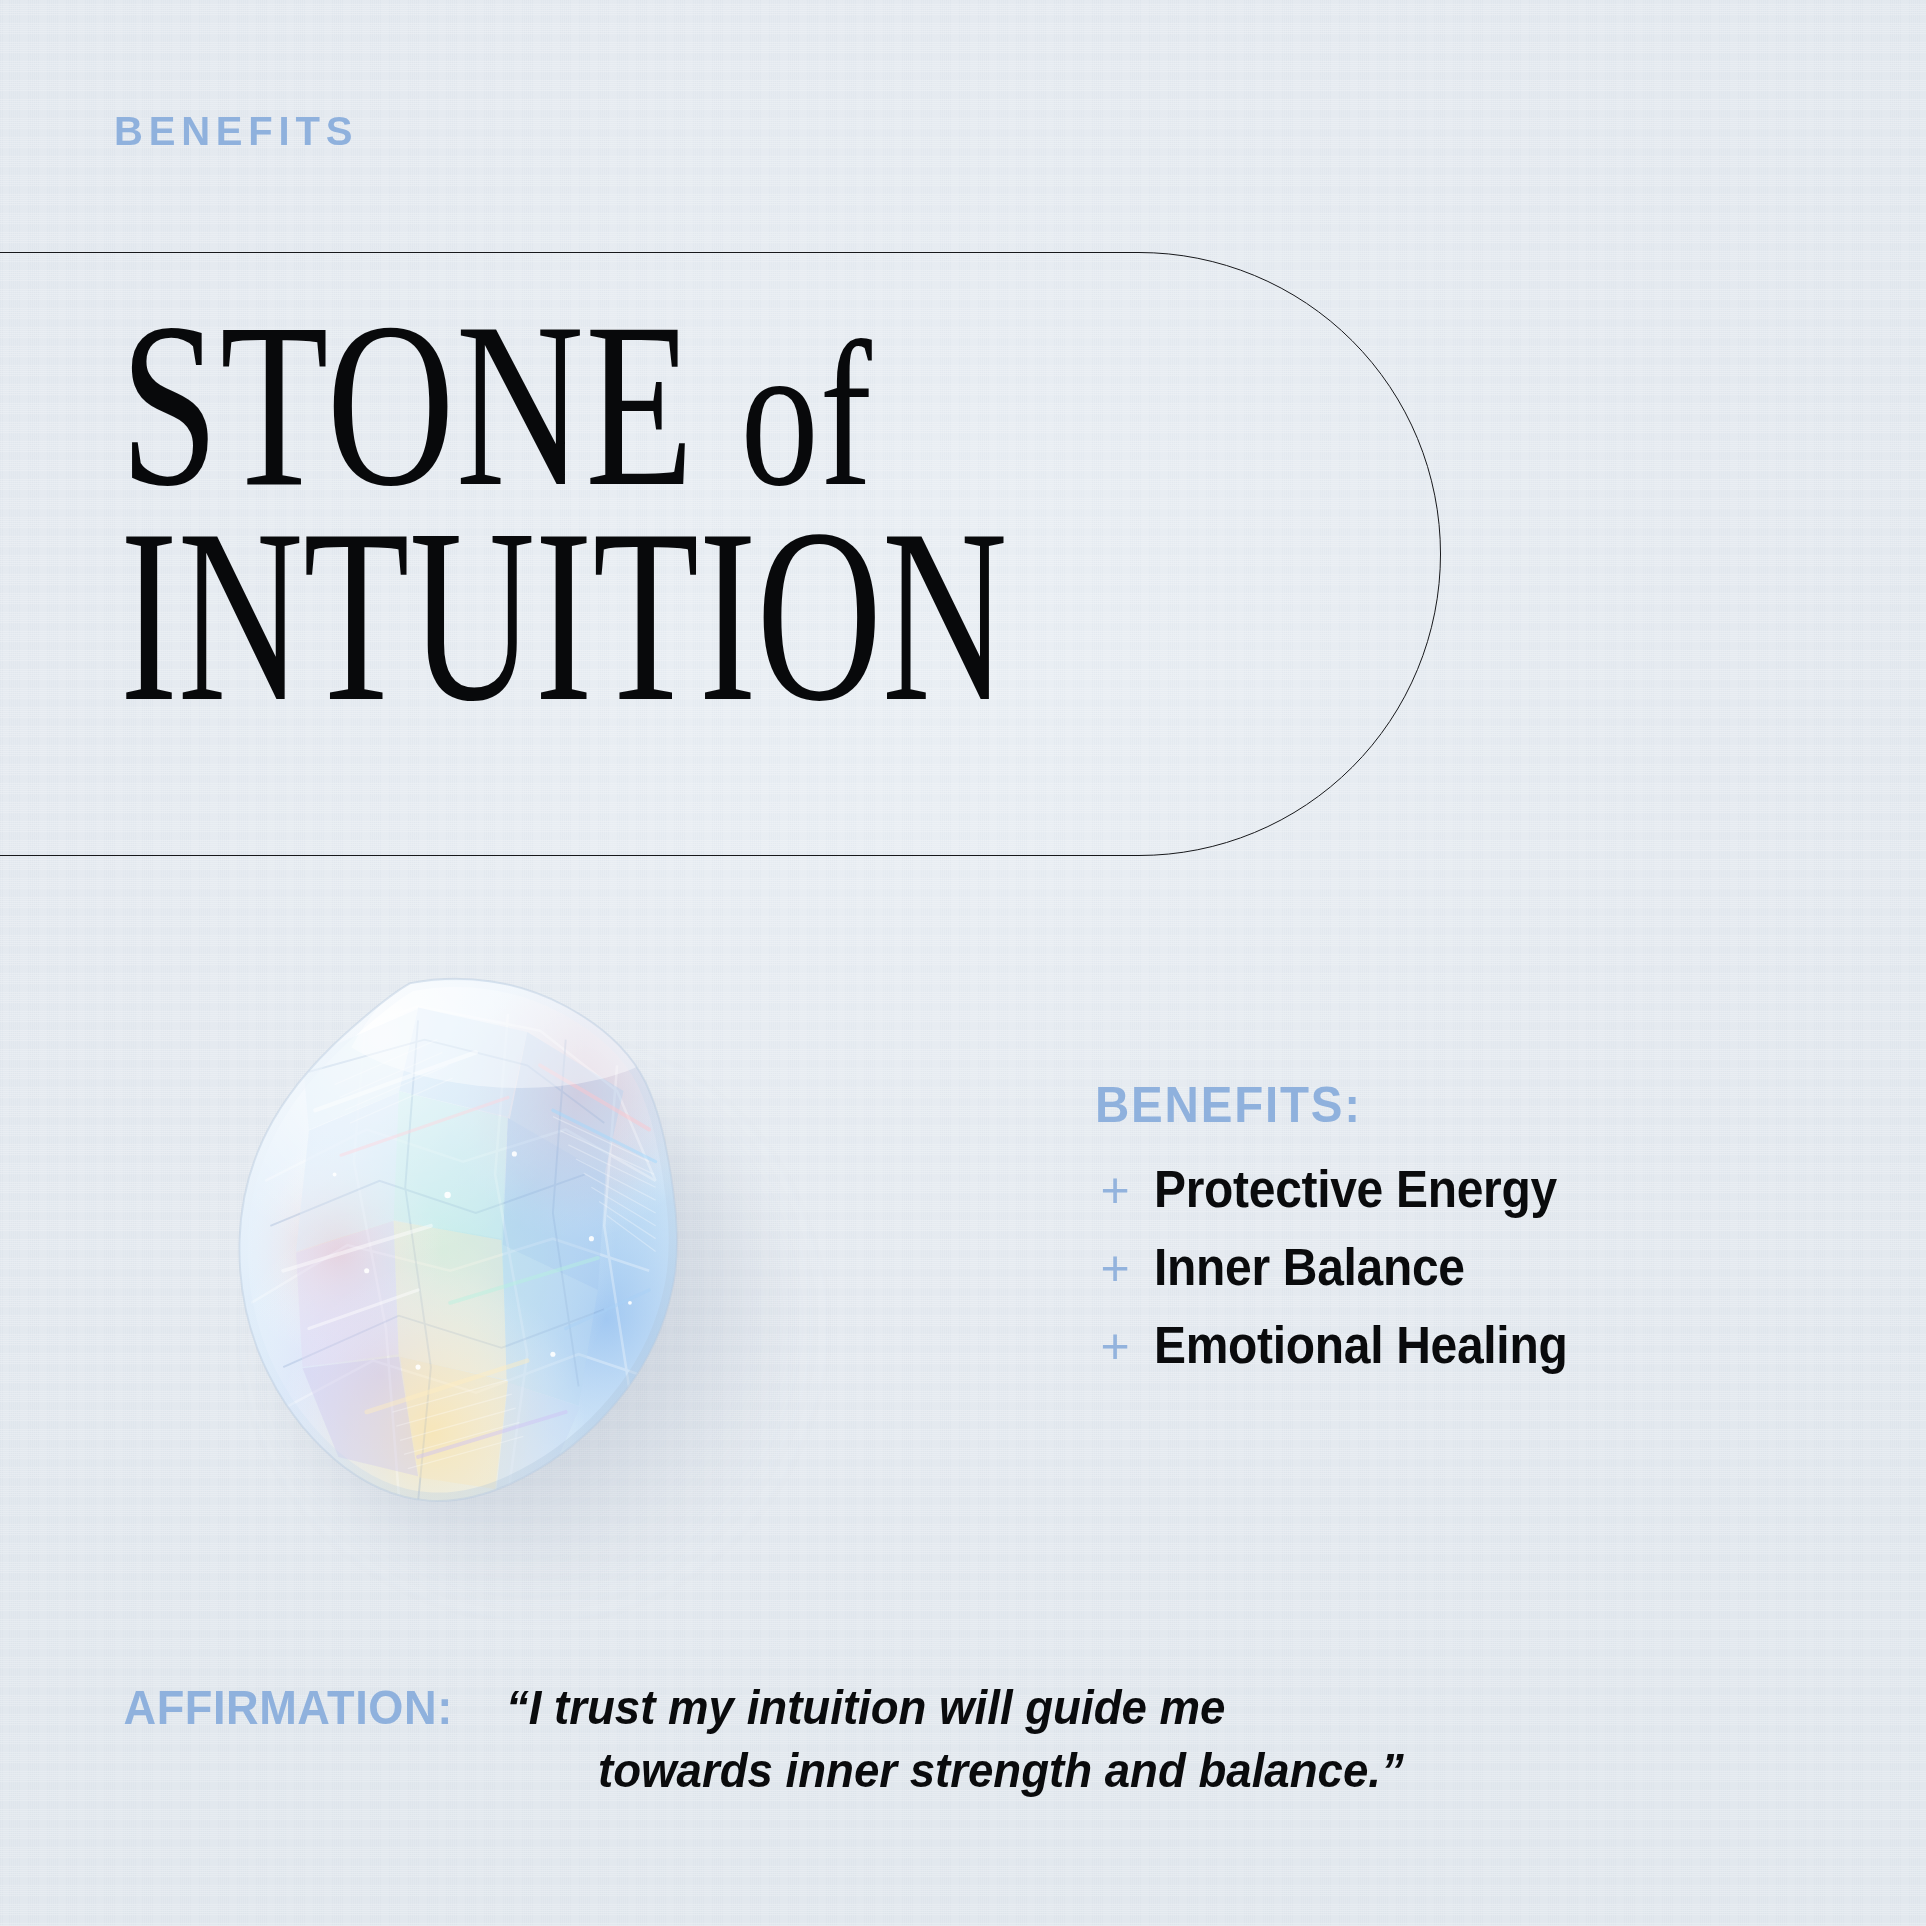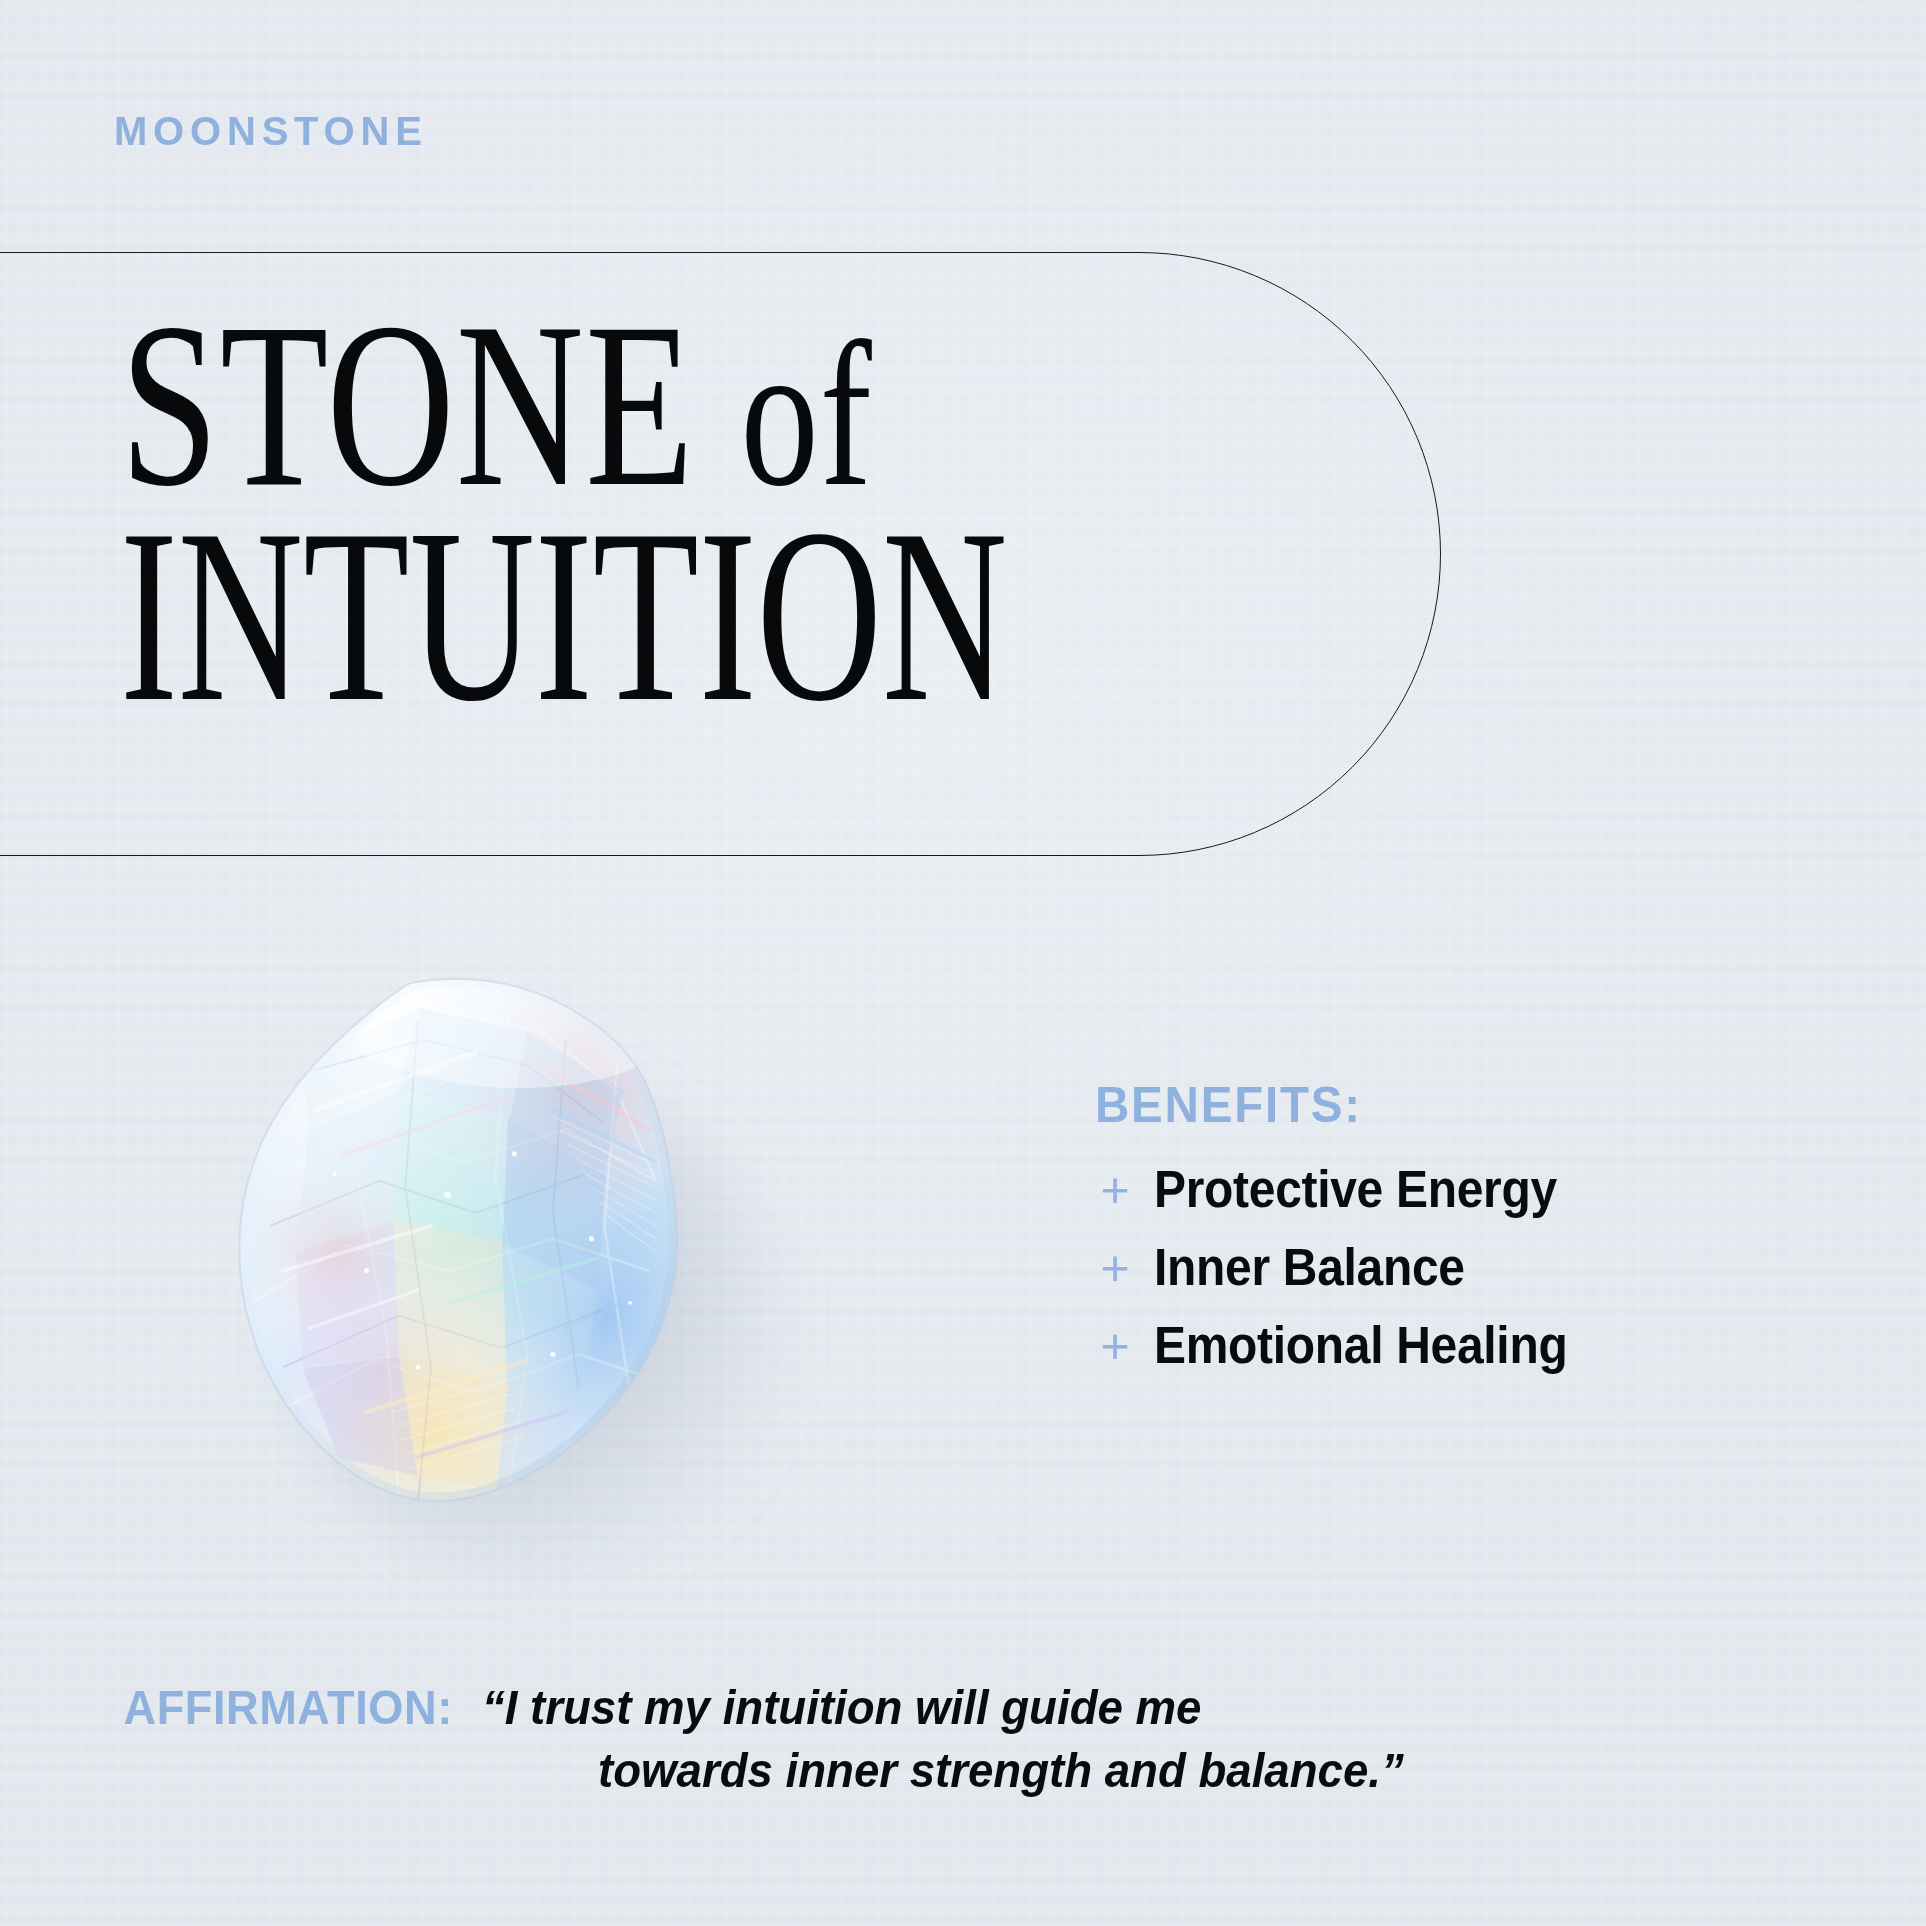--- a/index.html
+++ b/index.html
@@ -148,21 +148,21 @@
 
   
   .affirmation {
     position:absolute;
     left:113px; top:1681px;
     width:1734px;
   }
   .aff-line1 {
     display:flex;
     align-items:baseline;
-    gap:0;
+    gap:24px;
     white-space:nowrap;
   }
   .aff-label {
     font-size:48px;
     font-weight:700;
     letter-spacing:0.6px;
     color:#8fb1dd;
     transform:scaleX(.94);
     transform-origin:left baseline;
     line-height:1.12;
@@ -184,21 +184,21 @@
     transform-origin:left baseline;
   }
 </style>
 </head>
 <body>
 
 <div class="canvas">
 
   <div class="noise"></div>
 
-  <div class="eyebrow">MOONSTONE</div>
+  <div class="eyebrow">BENEFITS</div>
 
   <div class="pill"></div>
 
   <div class="headline">
     <span class="l1">
       <span>STONE</span><span>&nbsp;</span><span class="low">of</span>
     </span>
     <span class="l2">INTUITION</span>
   </div>
 

